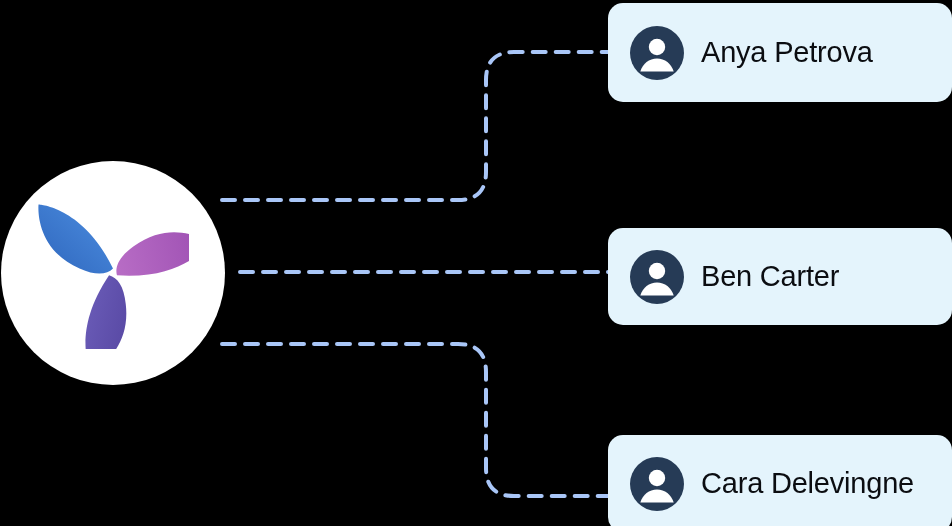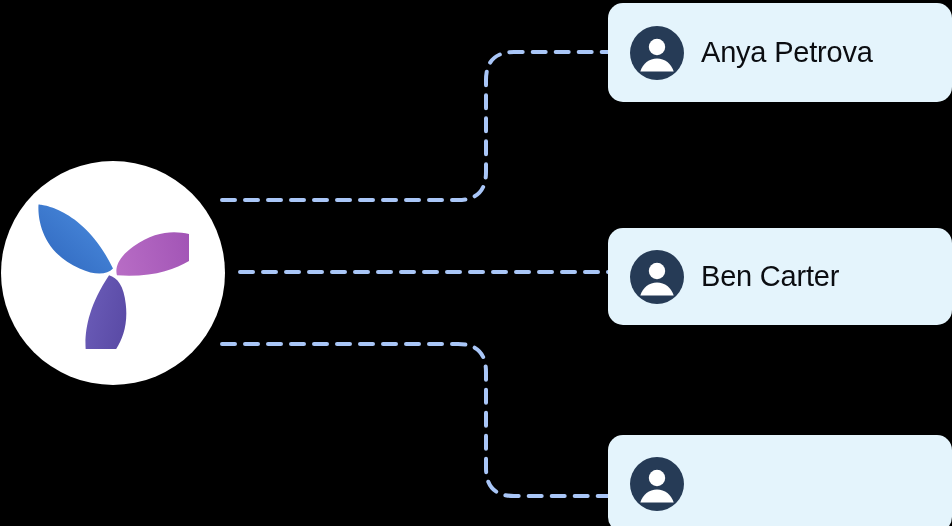--- a/index.html
+++ b/index.html
@@ -145,15 +145,16 @@
     <span class="person-name">Ben Carter</span>
   </div>
 
   <div class="card" id="card-2">
     <span class="avatar">
       <svg width="54" height="54" viewBox="0 0 54 54" xmlns="http://www.w3.org/2000/svg">
         <circle cx="27" cy="21" r="8.2" fill="#ffffff"></circle>
         <path d="M 10.3 45.6 C 12.6 37.8 19.2 32.6 27 32.6 C 34.8 32.6 41.4 37.8 43.7 45.6 Z" fill="#ffffff"></path>
       </svg>
     </span>
+    <span class="person-name">Cara Delevingne</span>
   </div>
 
 </div>
 
 </body></html>

